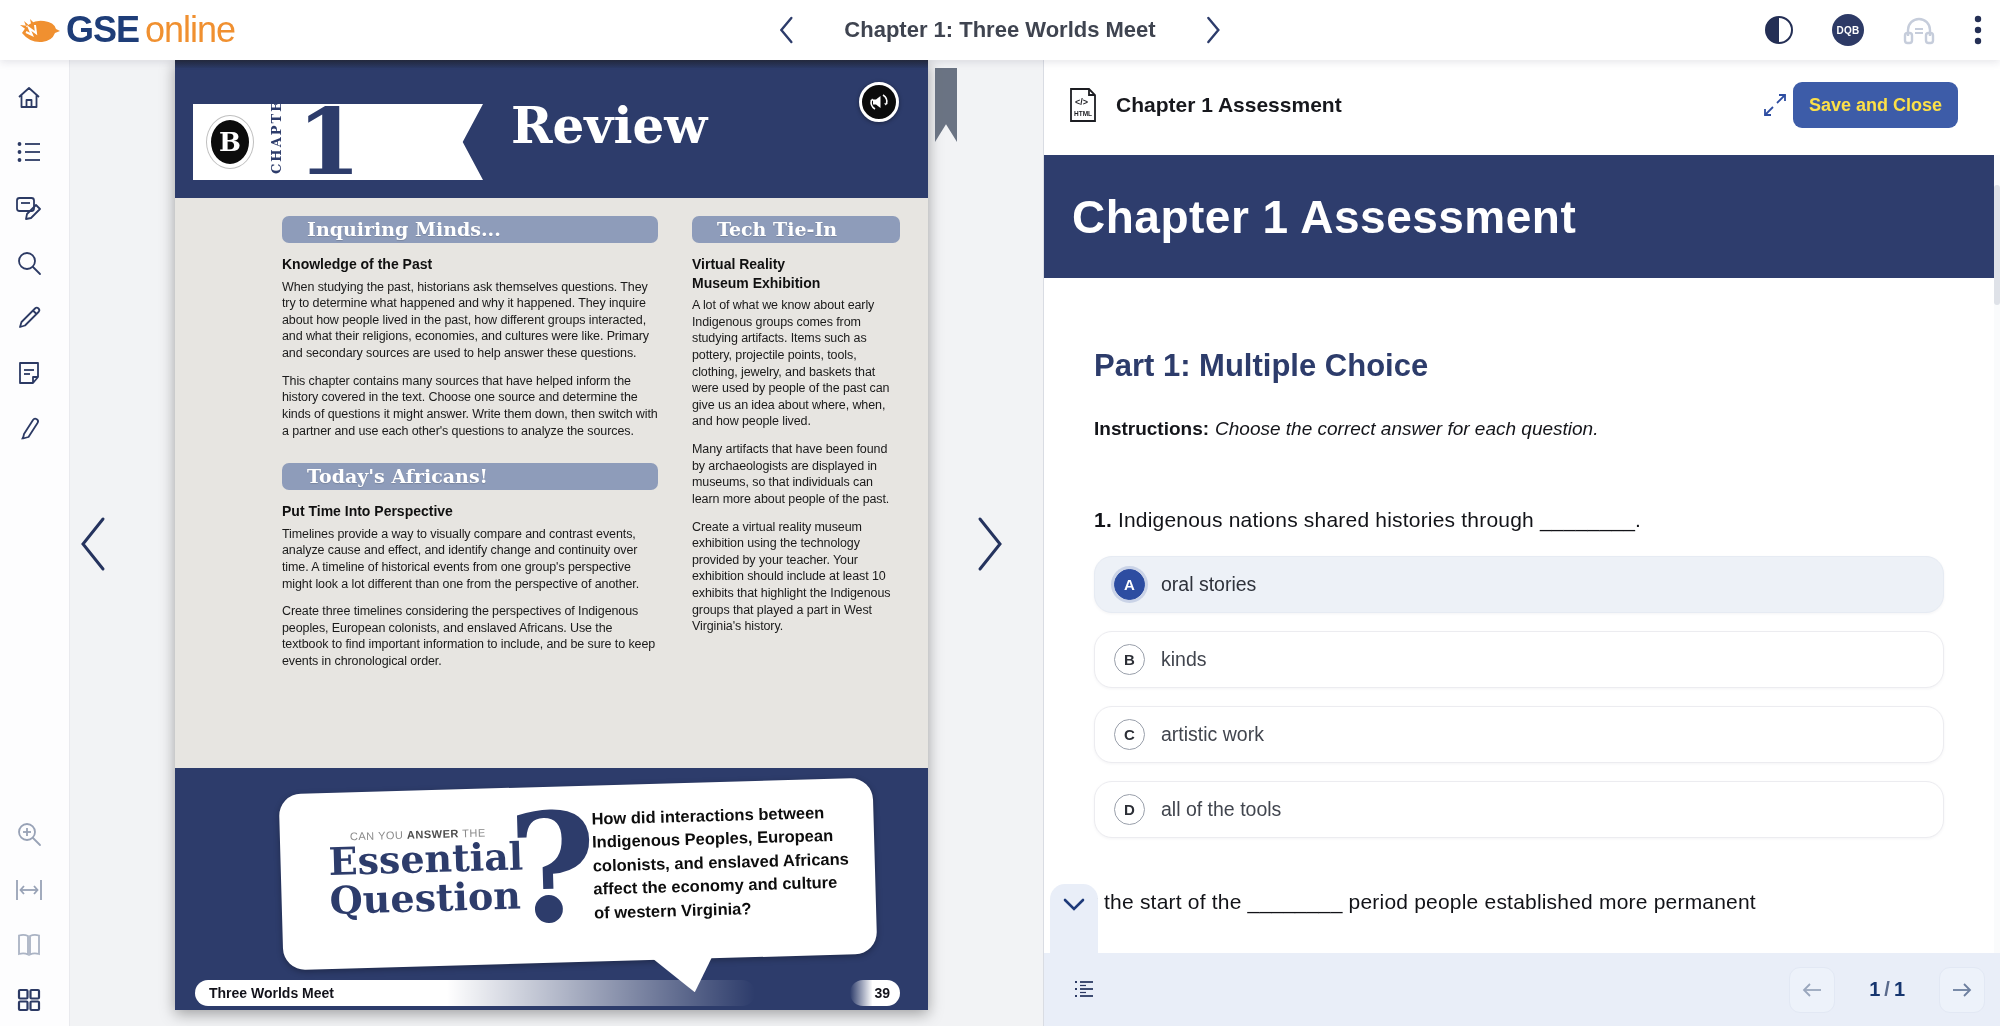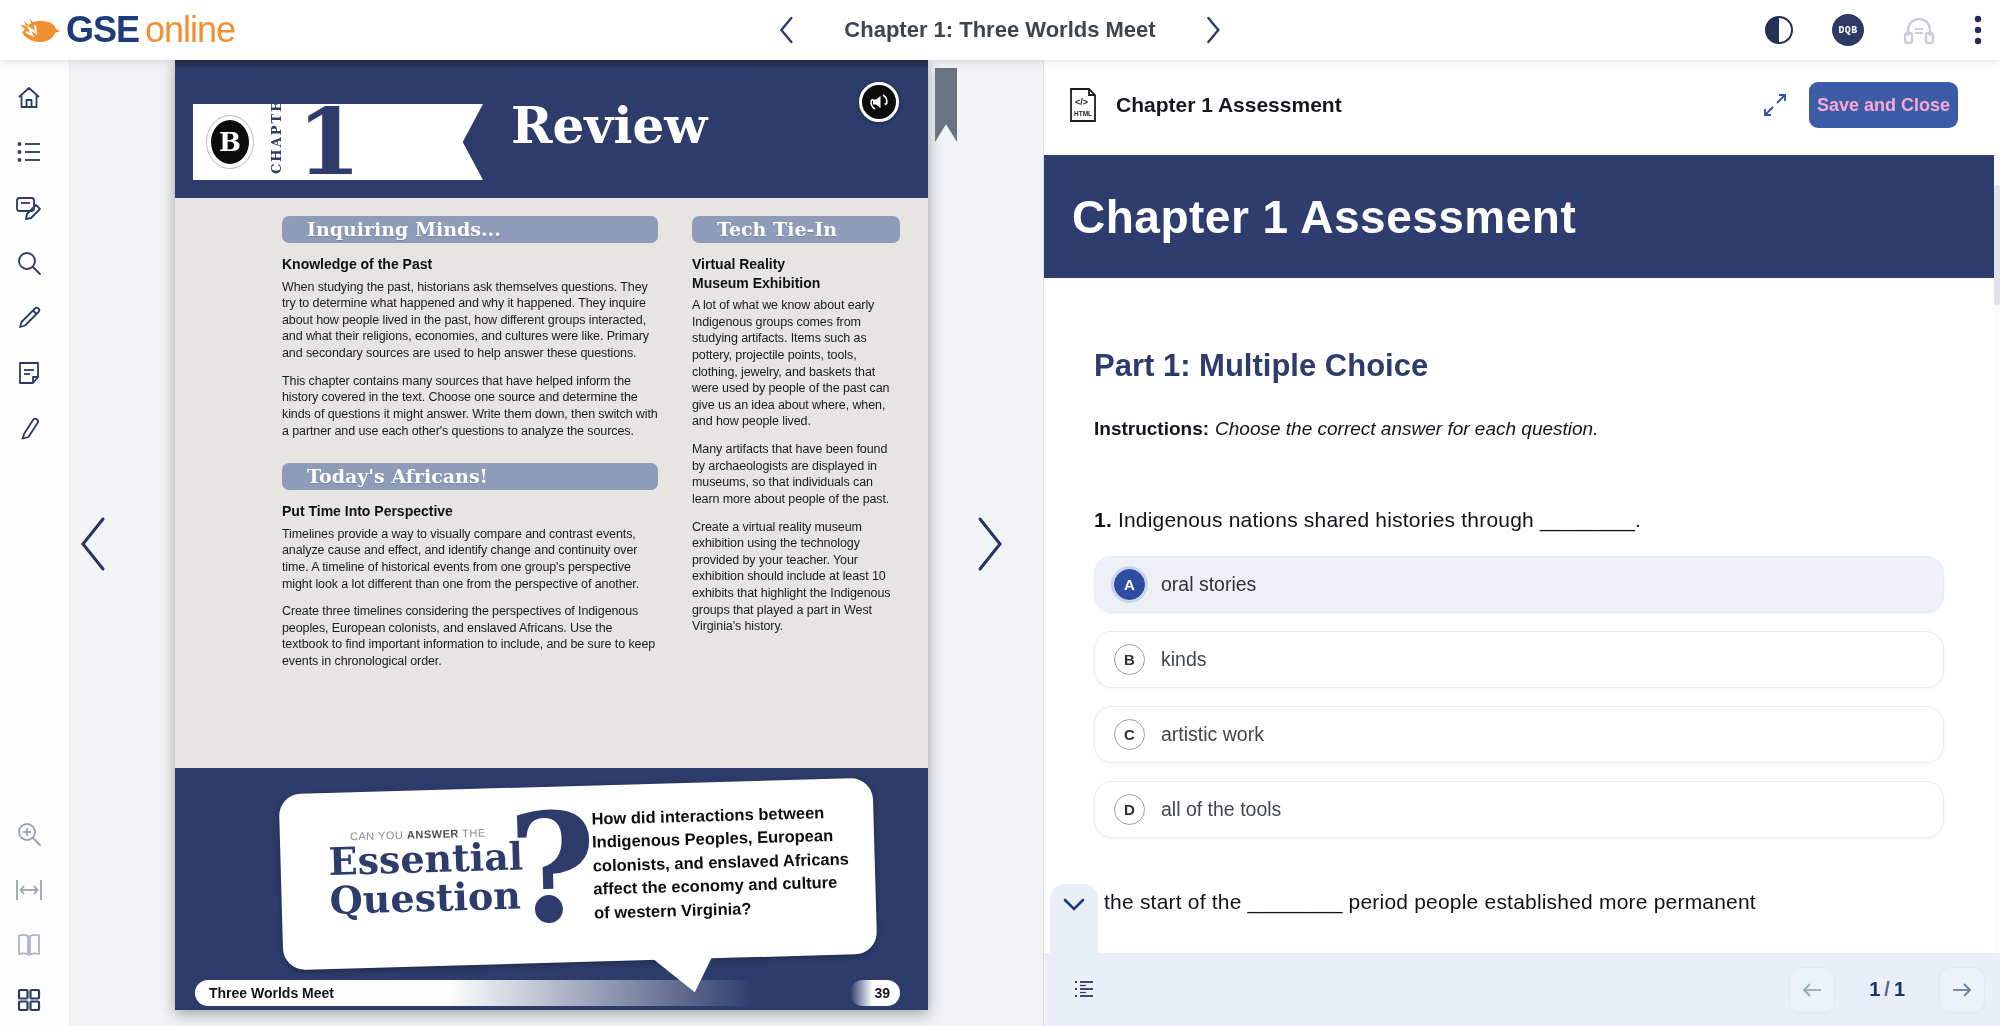--- a/index.html
+++ b/index.html
@@ -10,21 +10,21 @@
   .topbar { position:absolute; left:0; top:0; width:2000px; height:60px; background:#fff;
             box-shadow:0 2px 8px rgba(40,45,70,.12); z-index:50; display:flex; align-items:center; }
   .logo { display:flex; align-items:center; gap:4px; margin-left:16px; cursor:pointer; }
   .logo-gse { font-size:36px; font-weight:bold; color:#1e3d78; letter-spacing:-1px; }
   .logo-online { font-size:36px; color:#f09030; letter-spacing:-1px; margin-left:2px; font-weight:500;}
   .chapter-nav { position:absolute; left:50%; top:0; transform:translateX(-50%); height:60px;
                  display:flex; align-items:center; gap:44px; }
   .chapter-title { font-size:22px; font-weight:600; color:#3f4450; white-space:nowrap; }
   .nav-chev-btn { background:none; border:none; cursor:pointer; display:flex; align-items:center; padding:6px; }
   .header-actions { position:absolute; right:18px; top:0; height:60px; display:flex; align-items:center; gap:38px; }
-  .icon-btn { background:none; border:none; cursor:pointer; display:flex; align-items:center; justify-content:flex-start;font-family:Liberation Mono, monospace; }
+  .icon-btn { background:none; border:none; cursor:pointer; display:flex; align-items:center; justify-content:flex-start; }
   .dqb { width:32px; height:32px; border-radius:50%; background:#2d3a66; color:#fff; font-size:10px;
          font-weight:bold; display:flex; align-items:center; justify-content:center; letter-spacing:.3px; }
 
   
   .sidebar { position:absolute; left:0; top:60px; width:70px; height:966px; background:#fdfdfe;
              border-right:1px solid #e9eaee; z-index:40; }
   .side-btn { position:absolute; left:15px; width:28px; height:28px; background:none; border:none; cursor:pointer;
               display:flex; align-items:center; justify-content:center; }
 
   
@@ -86,22 +86,22 @@
                      align-items:center; justify-content:flex-end; }
   .pg-footer-right span { font-size:14px; font-weight:bold; color:#12121a; margin-right:10px; }
 
   
   .panel { position:absolute; left:1043px; top:60px; width:957px; height:966px; background:#fff;
            border-left:1px solid #d9dce3; }
   .panel-header { position:absolute; left:0; top:0; width:100%; height:90px; display:flex; align-items:center; }
   .panel-title { font-size:21px; font-weight:600; color:#17181d; margin-left:18px; }
   .doc-icon-wrap { margin-left:24px; display:flex; }
   .expand-btn { position:absolute; right:212px; background:none; border:none; cursor:pointer; display:flex; }
-  .save-btn { position:absolute; right:42px; height:46px; padding:0 8px; background:#3d5ca8; border:none;
-              border-radius:9px; color:#f9a8d4; font-size:18px; font-weight:600; cursor:pointer; font-family:inherit; }
+  .save-btn { position:absolute; right:42px; height:46px; padding:0 16px; background:#3d5ca8; border:none;
+              border-radius:9px; color:#fde047; font-size:18px; font-weight:600; cursor:pointer; font-family:inherit; }
   .banner { position:absolute; left:0; top:95px; width:951px; height:123px; background:#2e3d6d; display:flex; align-items:center; }
   .banner-title { color:#fff; font-size:46px; font-weight:bold; margin-left:28px; letter-spacing:.5px; }
   .part-title { position:absolute; left:50px; top:288px; font-size:31px; font-weight:bold; color:#2d3c6b; }
   .instructions { position:absolute; left:50px; top:358px; font-size:19px; color:#14151a; }
   .instructions .ital { font-style:italic; font-weight:400; margin-left:6px; }
   .instructions .lbl { font-weight:bold; }
   .q1 { position:absolute; left:50px; top:448px; font-size:21px; color:#121318; letter-spacing:.2px; }
   .q1 .qnum { font-weight:bold; margin-right:6px; }
   .options { position:absolute; left:50px; top:496px; width:850px; }
   .opt { height:57px; border-radius:18px; display:flex; align-items:center; margin-bottom:18px;

